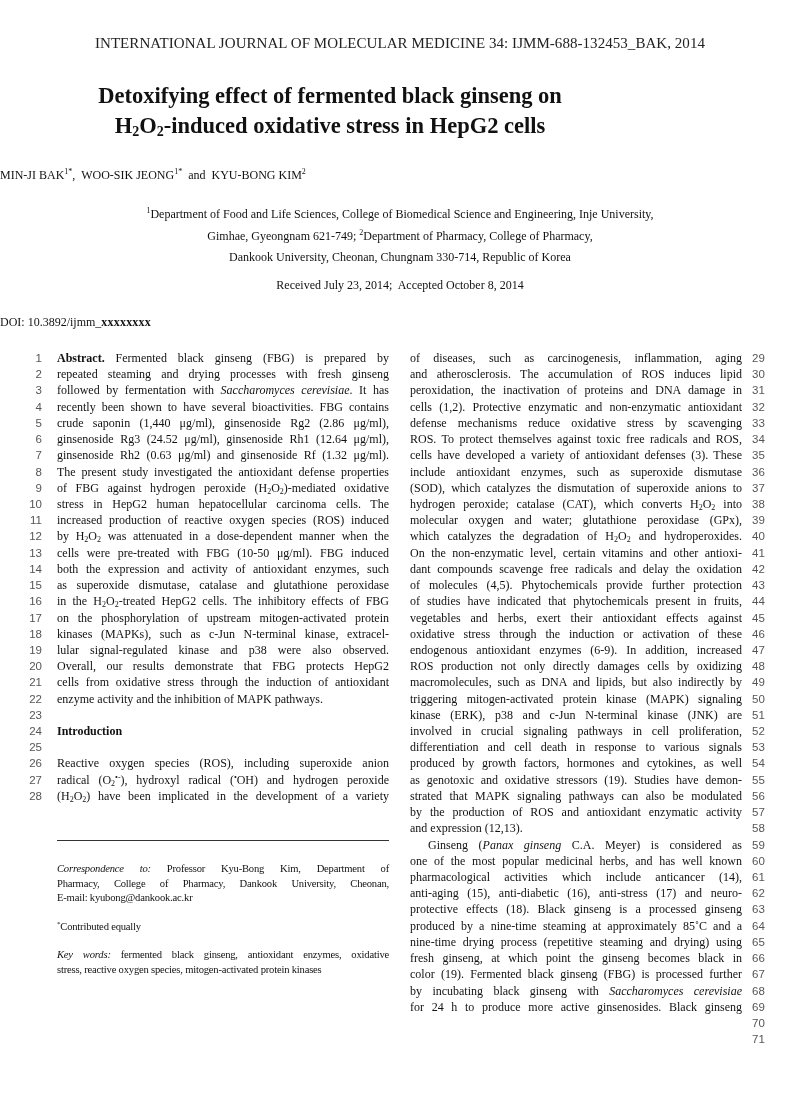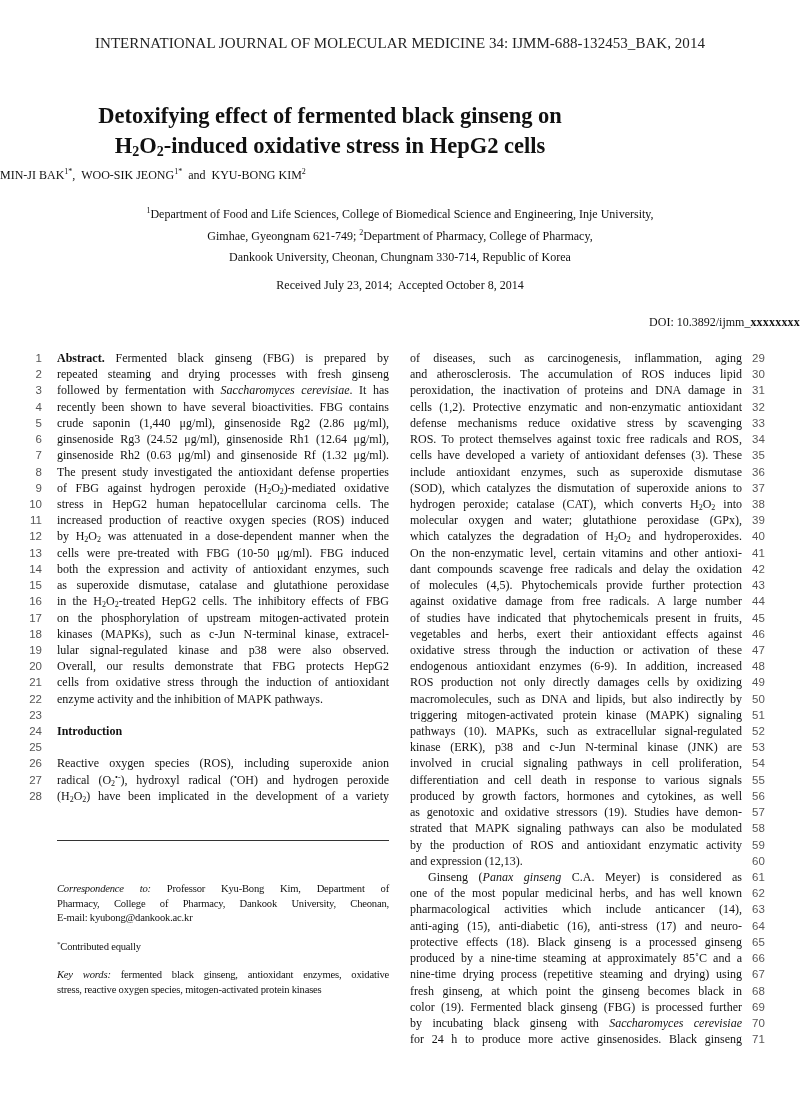--- a/index.html
+++ b/index.html
@@ -1,46 +1,46 @@
 <!DOCTYPE html>
 <html><head>
 <meta charset="utf-8">
 <style>
   html, body { margin: 0; padding: 0; background: #ffffff; }
   body { width: 800px; height: 1105px; position: relative; overflow: hidden;
          font-family: "Liberation Serif", "DejaVu Serif", serif; color: #111; }
   .running-head { position: absolute; top: 35px; left: 0; width: 800px; text-align: center;
          font-size: 15px; letter-spacing: 0.05px; color: #222; }
-  .title { position: absolute; top: 101px; left: 0; width: 660px; text-align: center;
+  .title { position: absolute; top: 81px; left: 0; width: 660px; text-align: center;
          font-weight: bold; font-size: 22.5px; line-height: 30px; color: #111; }
   .title sub { font-size: 14px; vertical-align: -3px; line-height: 0; }
   .authors { position: absolute; top: 168px; left: 0; width: 800px; font-size: 12px; }
   .authors sup { font-size: 8px; vertical-align: 5px; line-height: 0; }
   .affil { position: absolute; top: 204px; left: 0; width: 800px; text-align: center; font-size: 12px; line-height: 21.5px; }
   .affil sup { font-size: 8px; vertical-align: 5px; line-height: 0; }
   .dates { position: absolute; top: 278px; left: 0; width: 800px; text-align: center; font-size: 12px; }
-  .doi { position: absolute; top: 315px; left: 0; width: 800px; text-align: right; font-size: 12px; }
+  .doi { position: absolute; top: 315px; left: 0; width: 800px; text-align: left; font-size: 12px; }
   .doi b { letter-spacing: 0.2px; }
 
   .col { position: absolute; top: 350px; font-size: 12px; line-height: 16.22px; }
   .col-left { left: 57px; width: 332px; }
   .col-right { left: 410px; width: 332px; }
   .line { display: block; height: 16.22px; white-space: nowrap; text-align: justify; text-align-last: justify; }
   .line.last { text-align-last: left; }
   .line.indent { padding-left: 18px; box-sizing: border-box; }
   .line sub { font-size: 8px; vertical-align: -2px; line-height: 0; }
   .line sup { font-size: 8px; vertical-align: 4px; line-height: 0; }
   .lnums { position: absolute; top: 350px; font-size: 11.5px; line-height: 16.22px; color: #555;
            font-family: "Liberation Sans", "DejaVu Sans", sans-serif; }
   .lnums span { display: block; height: 16.22px; }
   .lnums-left { left: 22px; width: 20px; text-align: right; }
   .lnums-right { left: 752px; width: 30px; text-align: left; }
 
   .footnote-rule { position: absolute; top: 840px; left: 57px; width: 332px; height: 0; border-top: 1px solid #333; }
-  .footnotes { position: absolute; top: 862px; left: 57px; width: 332px; font-size: 10.6px; line-height: 14.6px; letter-spacing: -0.2px; margin-top: 20px; }
+  .footnotes { position: absolute; top: 862px; left: 57px; width: 332px; font-size: 10.6px; line-height: 14.6px; letter-spacing: -0.2px; }
   .fn-line { display: block; white-space: nowrap; text-align: justify; text-align-last: justify; }
   .fn-line.last { text-align-last: left; }
   .fn-gap { height: 14px; }
   .fn-line sup { font-size: 7px; vertical-align: 4px; line-height: 0; }
 </style>
 </head>
 <body>
 
 <div class="running-head">INTERNATIONAL JOURNAL OF MOLECULAR MEDICINE  34:  IJMM-688-132453_BAK,  2014</div>
 
@@ -147,29 +147,27 @@
     <span class="line">ROS. To protect themselves against toxic free radicals and ROS,</span>
     <span class="line">cells have developed a variety of antioxidant defenses (3). These</span>
     <span class="line">include antioxidant enzymes, such as superoxide dismutase</span>
     <span class="line">(SOD), which catalyzes the dismutation of superoxide anions to</span>
     <span class="line"><span>hydrogen peroxide; catalase (CAT), which converts H</span><sub>2</sub><span>O</span><sub>2</sub><span> into</span></span>
     <span class="line">molecular oxygen and water; glutathione peroxidase (GPx),</span>
     <span class="line"><span>which catalyzes the degradation of H</span><sub>2</sub><span>O</span><sub>2</sub><span> and hydroperoxides.</span></span>
     <span class="line">On the non-enzymatic level, certain vitamins and other antioxi-</span>
     <span class="line">dant compounds scavenge free radicals and delay the oxidation</span>
     <span class="line">of molecules (4,5). Phytochemicals provide further protection</span>
-    <span class="line">against oxidative damage from free radicals. A large number</span>
     <span class="line">of studies have indicated that phytochemicals present in fruits,</span>
     <span class="line">vegetables and herbs, exert their antioxidant effects against</span>
     <span class="line">oxidative stress through the induction or activation of these</span>
     <span class="line">endogenous antioxidant enzymes (6-9). In addition, increased</span>
     <span class="line">ROS production not only directly damages cells by oxidizing</span>
     <span class="line">macromolecules, such as DNA and lipids, but also indirectly by</span>
     <span class="line">triggering mitogen-activated protein kinase (MAPK) signaling</span>
-    <span class="line">pathways (10). MAPKs, such as extracellular signal-regulated</span>
     <span class="line">kinase (ERK), p38 and c-Jun N-terminal kinase (JNK) are</span>
     <span class="line">involved in crucial signaling pathways in cell proliferation,</span>
     <span class="line">differentiation and cell death in response to various signals</span>
     <span class="line">produced by growth factors, hormones and cytokines, as well</span>
     <span class="line">as genotoxic and oxidative stressors (19). Studies have demon-</span>
     <span class="line">strated that MAPK signaling pathways can also be modulated</span>
     <span class="line">by the production of ROS and antioxidant enzymatic activity</span>
     <span class="line last">and expression (12,13).</span>
     <span class="line indent"><span>Ginseng (</span><i>Panax ginseng</i><span> C.A. Meyer) is considered as</span></span>
     <span class="line">one of the most popular medicinal herbs, and has well known</span>

